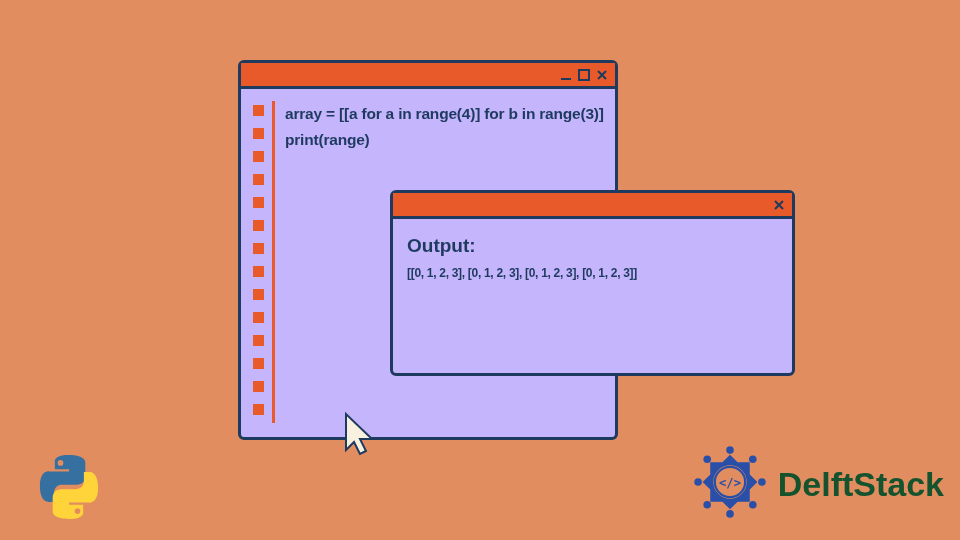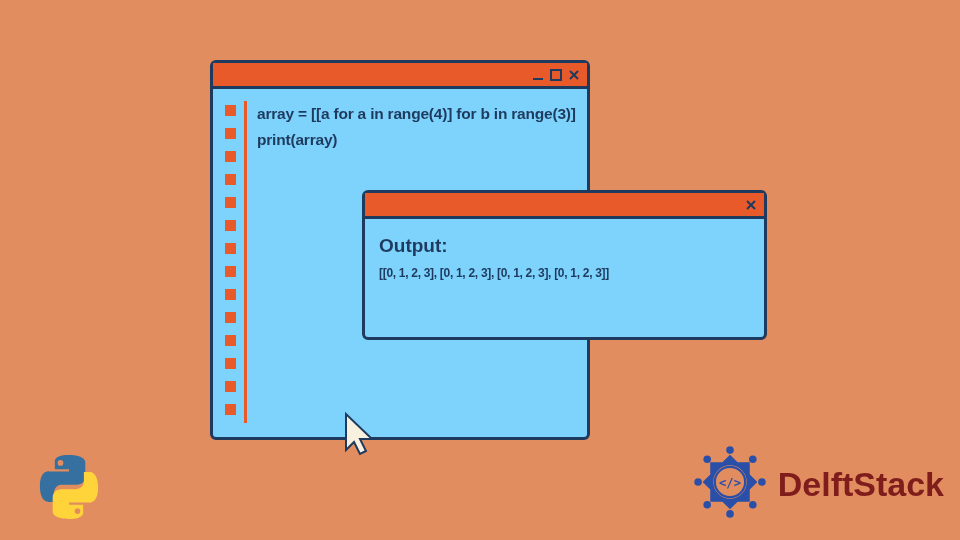--- a/index.html
+++ b/index.html
@@ -6,23 +6,24 @@
     body {
       width: 960px;
       height: 540px;
       background: #e28d5f;
       position: relative;
       font-family: 'Arial Narrow', Arial, sans-serif;
       overflow: hidden;
     }
     .window {
       position: absolute;
-      background: #7dd3fc;
+      background: #c4b5fd;
       border: 3px solid #1f3a5f;
       border-radius: 6px;
+      margin-left: 28px;
     }
     .titlebar {
       height: 26px;
       background: #e85a2a;
       border-bottom: 3px solid #1f3a5f;
       display: flex;
       justify-content: flex-end;
       align-items: center;
       padding: 0 6px;
       gap: 4px;
@@ -74,21 +75,21 @@
       font-size: 15.5px;
       line-height: 1.7;
       letter-spacing: -0.2px;
       font-stretch: condensed;
     }
     
     .output-window {
       left: 362px;
       top: 190px;
       width: 405px;
-      height: 150px;
+      height: 186px;
     }
     .output-titlebar {
       justify-content: flex-end;
     }
     .output-body {
       padding: 10px 14px;
       color: #1f3a5f;
       font-weight: 600;
       font-size: 18px;
       line-height: 1.8;
@@ -111,21 +112,21 @@
     
     .delft {
       position: absolute;
       right: 16px;
       bottom: 16px;
       display: flex;
       align-items: center;
       gap: 10px;
     }
     .delft-text {
-      color: #7f1d1d;
+      color: #14532d;
       font-weight: 700;
       font-size: 34px;
       font-family: 'Segoe UI', Arial, sans-serif;
     }
   </style>
 </head>
 <body>
 
 <div class="window code-window">
   <div class="titlebar">
@@ -158,21 +159,21 @@
       <div class="bullet"></div>
       <div class="bullet"></div>
       <div class="bullet"></div>
       <div class="bullet"></div>
       <div class="bullet"></div>
       <div class="bullet"></div>
     </div>
     <div class="rule"></div>
     <div class="code-text">
       <div>array = [[a for a in range(4)] for b in range(3)]</div>
-      <div>print(array)</div>
+      <div>print(range)</div>
     </div>
   </div>
 </div>
 
 <div class="window output-window">
   <div class="titlebar output-titlebar">
     <span class="window-control">
       <svg width="12" height="12" viewBox="0 0 12 12">
           <path d="M2 2 L10 10 M10 2 L2 10" stroke="#1f3a5f" stroke-width="2"></path>
         </svg>

